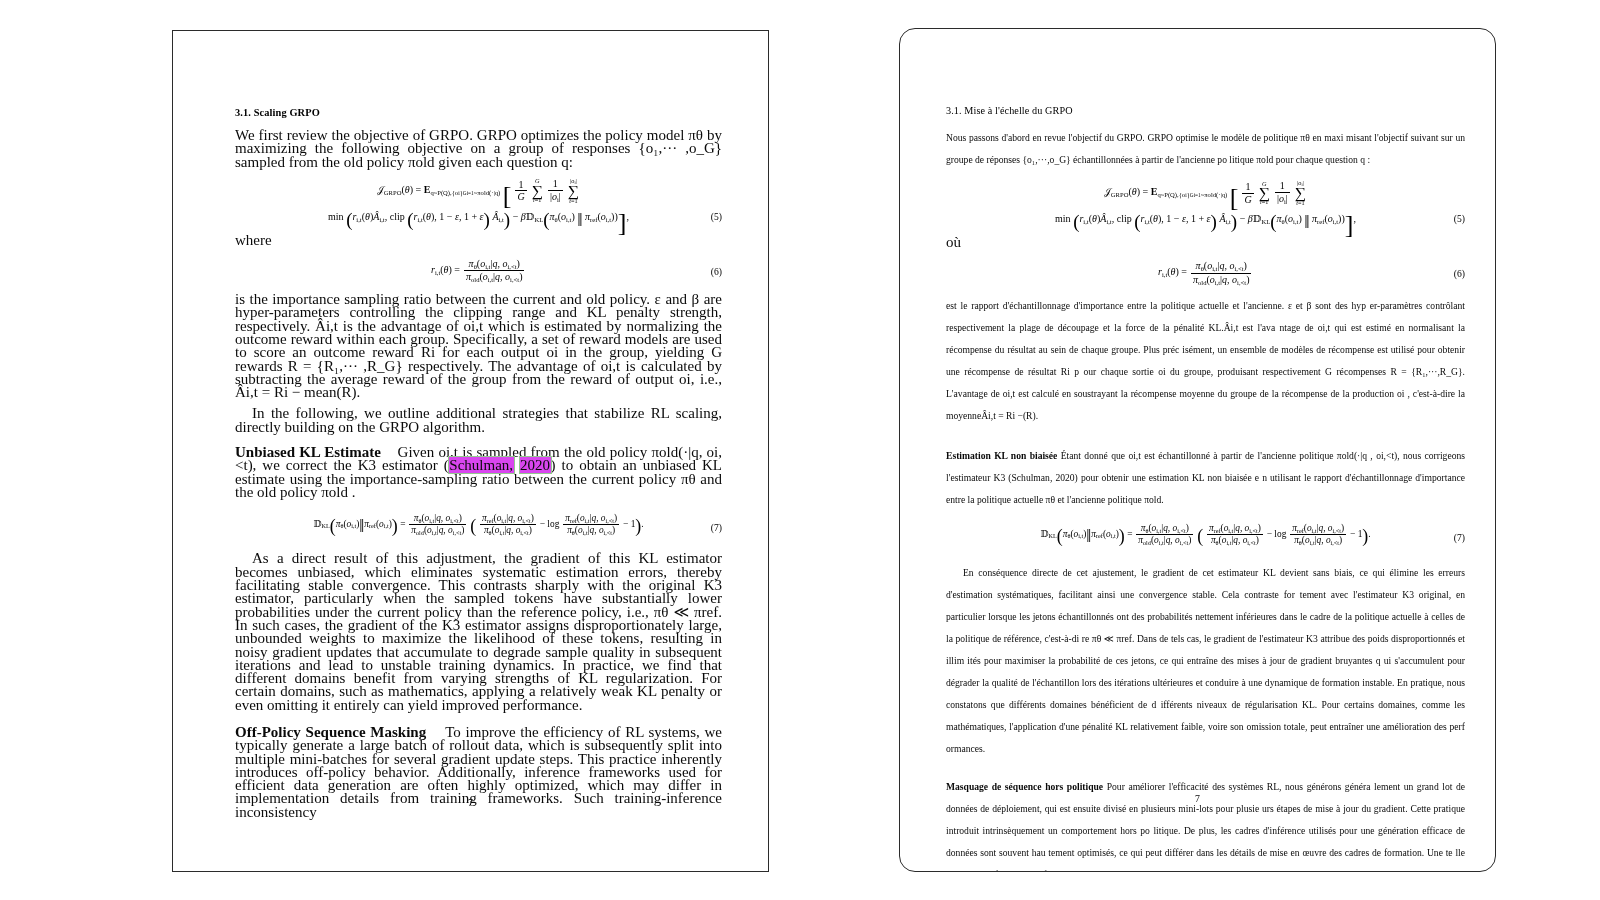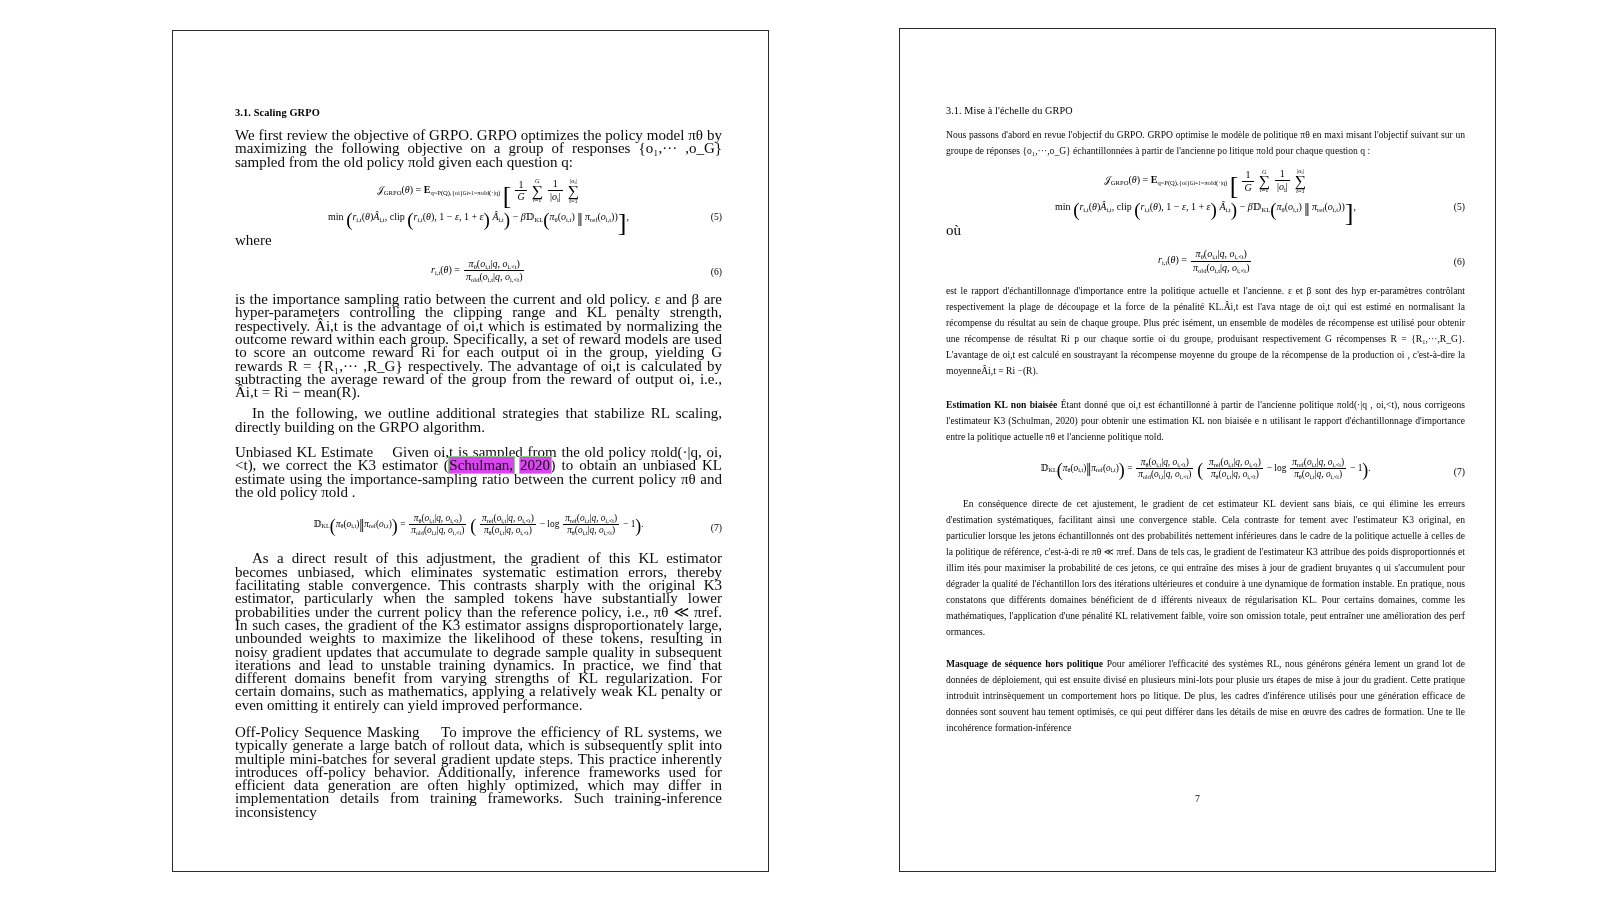--- a/index.html
+++ b/index.html
@@ -15,21 +15,21 @@
     width: 1600px; height: 900px;
     background: #ffffff;
   }
   .page {
     position: absolute;
     background: #ffffff;
     border: 1.4px solid #2b2b2b;
     overflow: hidden;
   }
   #page-left  { left: 172px; top: 30px;  width: 597px; height: 842px; }
-  #page-right { left: 899px; top: 28px;  width: 597px; height: 844px; }
+  #page-right { left: 899px; top: 28px;  width: 597px; height: 844px; border-radius: 16px; }
 
   .page-body {
     position: absolute;
     left: 62px;
     right: 46px;
     top: 76px;
   }
   #page-right .page-body { left: 46px; right: 30px; }
 
   .sec-head {
@@ -42,24 +42,24 @@
   #page-right .sec-head { font-weight: normal; font-size: 10.2px; }
 
   p.para {
     font-size: 15px;
     line-height: 13.3px;
     text-align: justify;
     margin: 0 0 8px 0;
     color: #0a0a0a;
     hyphens: none;
   }
-  #page-right p.para { font-size: 9.6px; line-height: 16px; }
+  #page-right p.para { font-size: 9.6px; line-height: 22px; }
 
   p.indent { text-indent: 17px; }
-  .runin { font-weight: normal; }
+  .runin { font-weight: bold; }
   #page-right .runin { font-weight: bold; }
 
   .where-line {
     font-size: 15px;
     margin: 8px 0 3px 0;
     color: #0a0a0a;
   }
 
   
   .eqblock {

